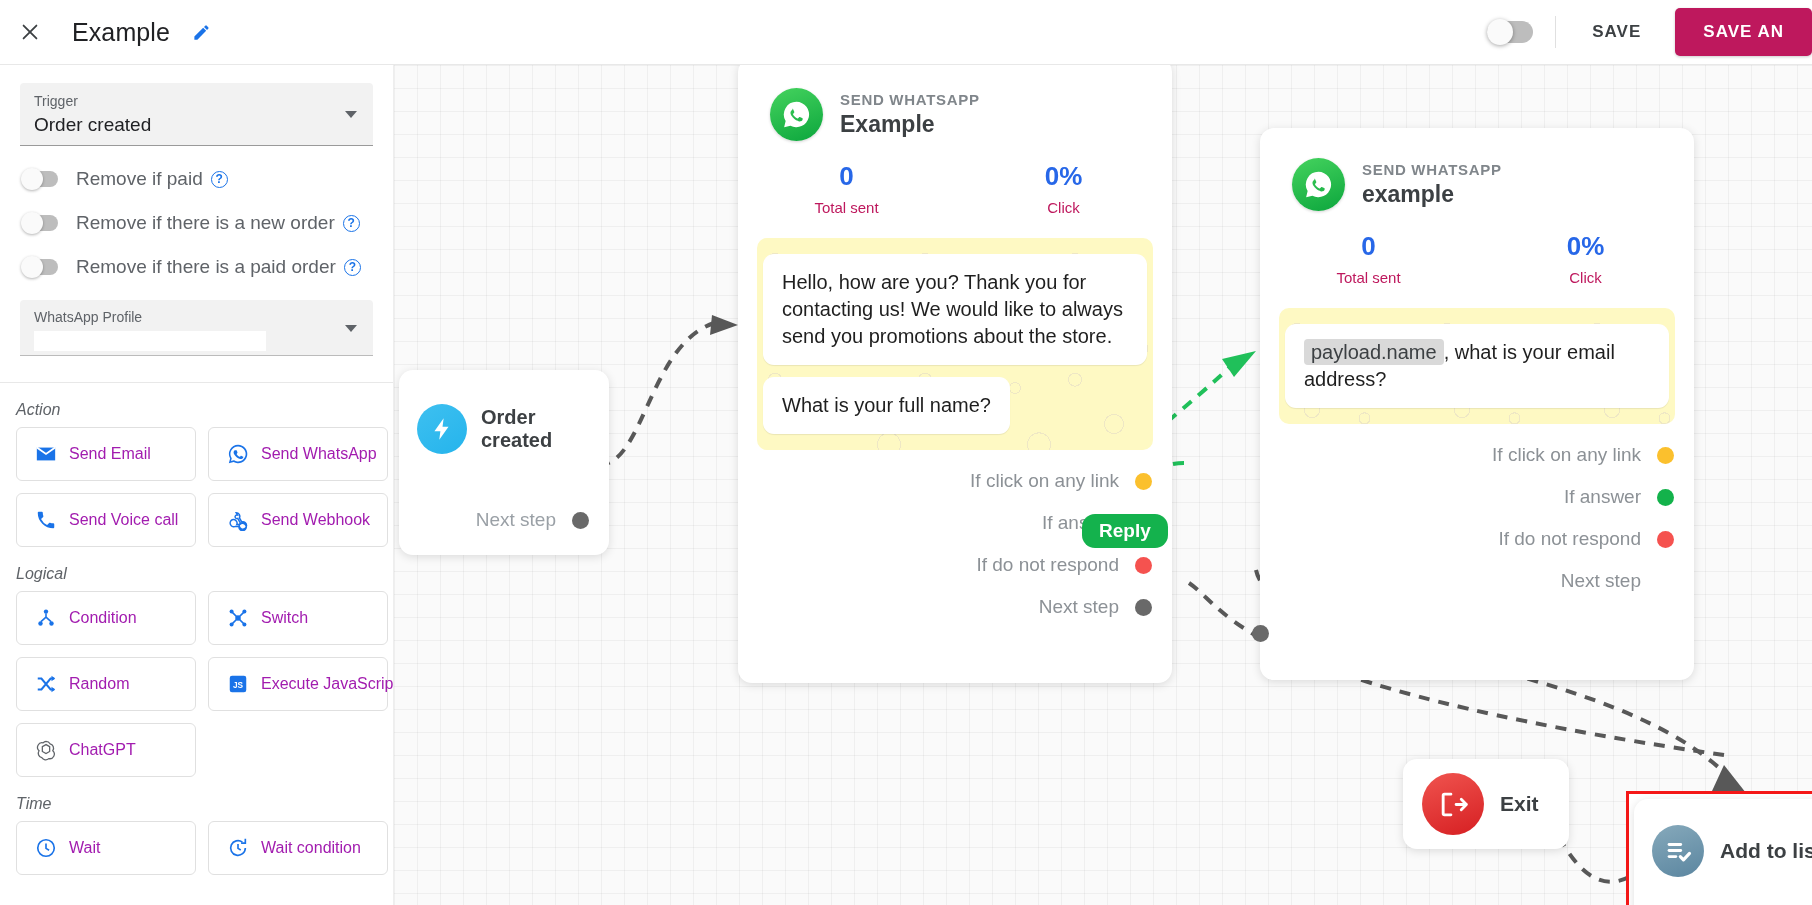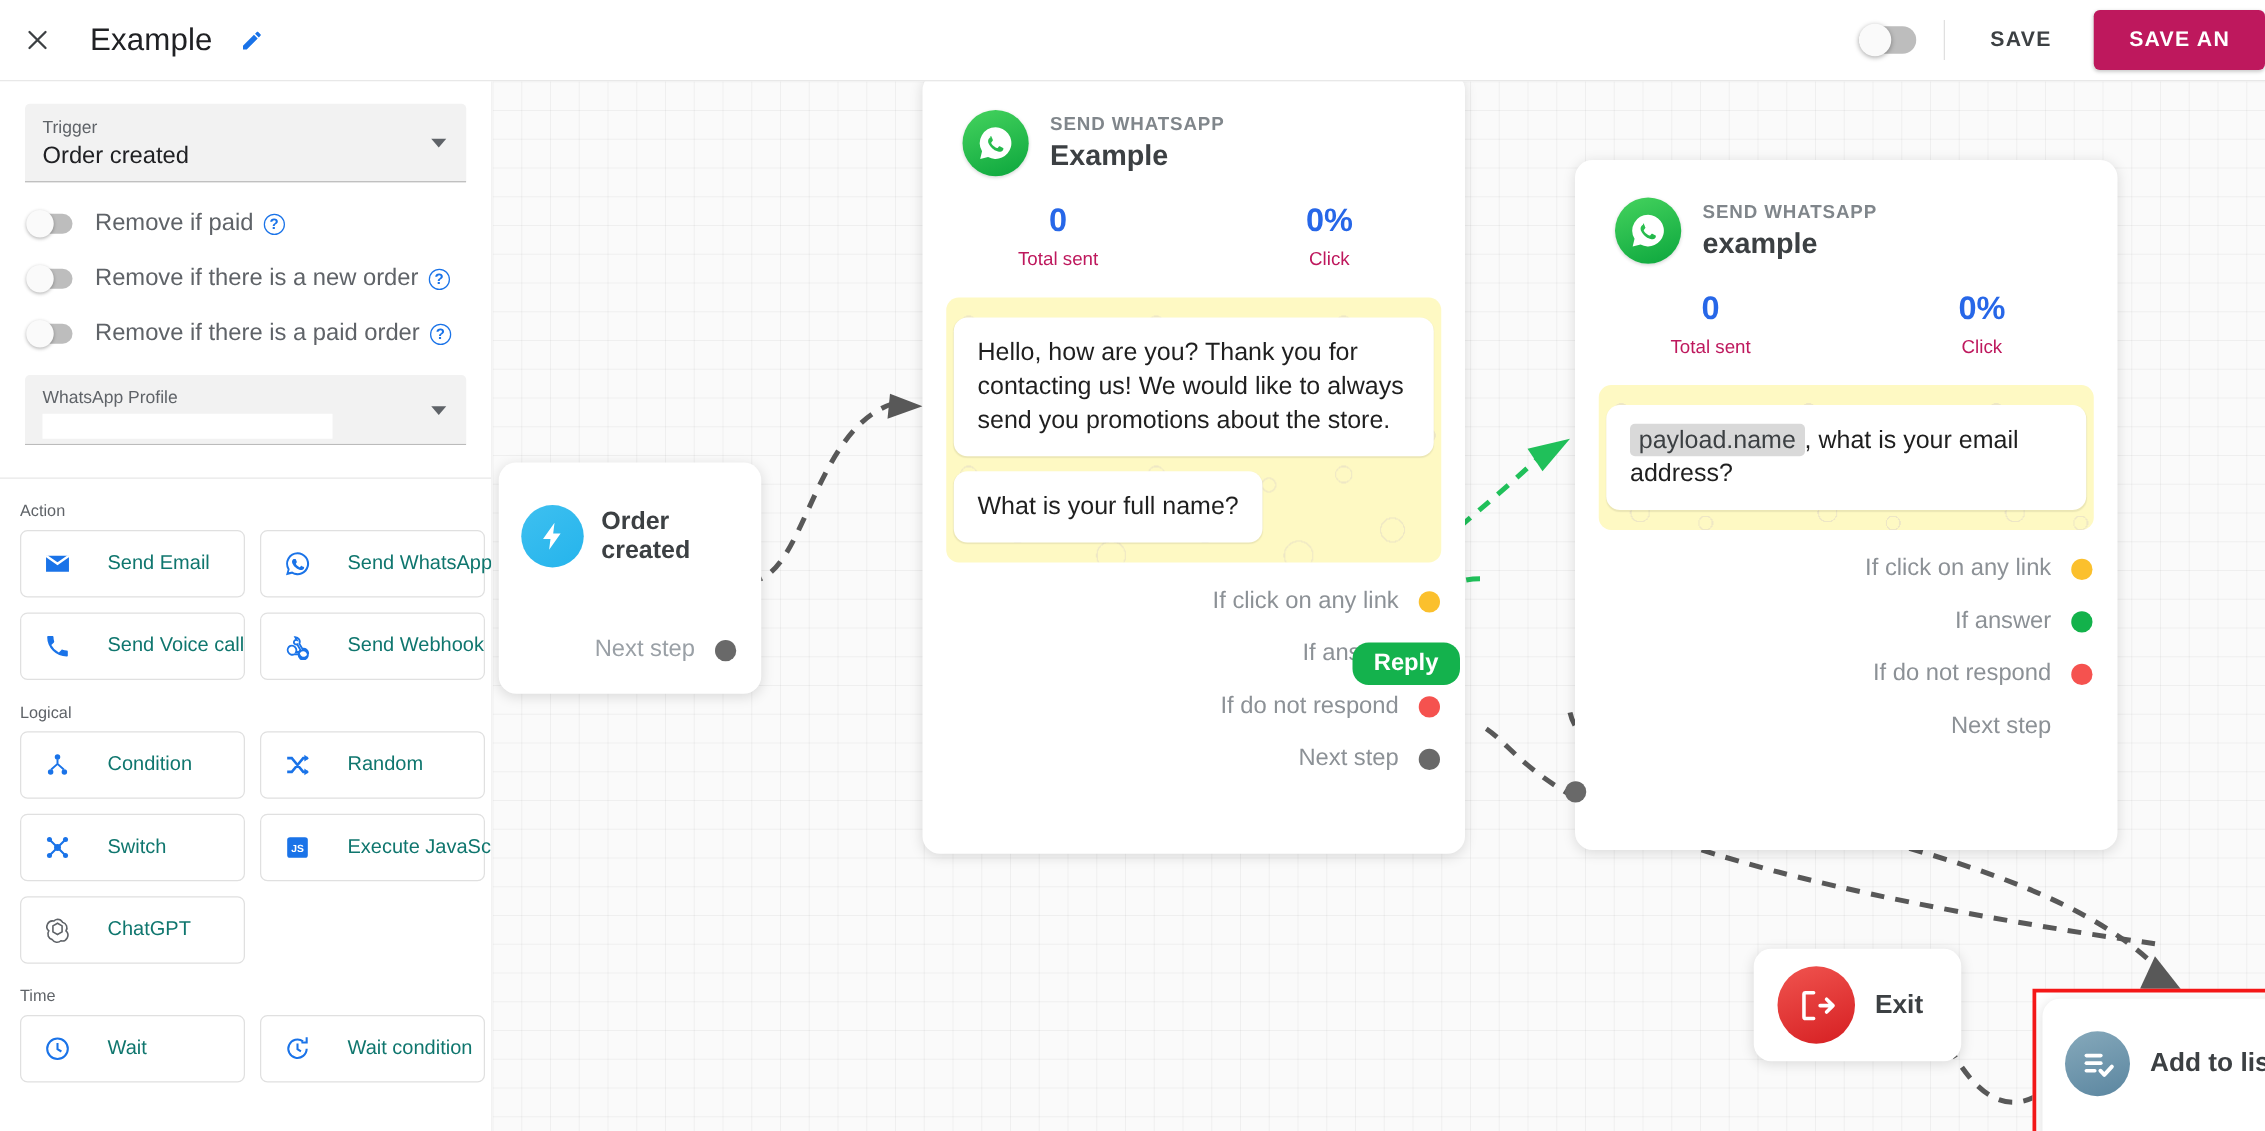--- a/index.html
+++ b/index.html
@@ -88,36 +88,36 @@
     margin-left: 8px; cursor: pointer; font-weight: 600;
   }
   #wa-profile {
     margin: 22px 20px 0 20px; background: #f2f2f2; border-radius: 4px 4px 0 0;
     padding: 9px 14px 0 14px; position: relative; height: 56px;
     border-bottom: 1px solid #bbb; cursor: pointer;
   }
   #wa-profile .lbl { font-size: 14px; color: #5f6368; }
   #wa-profile .blank { height: 20px; background: #fff; margin-top: 6px; width: 232px; }
   .side-divider { height: 1px; background: #e8e8e8; margin: 26px 0 0 0; }
-  .group-title { font-size: 13px; color: #5f6368; margin: 18px 0 8px 16px; }
+  .group-title { font-size: 16px; color: #5f6368; margin: 18px 0 8px 16px; font-style: italic; }
   .chip-grid {
     display: grid; grid-template-columns: 180px 180px; gap: 12px;
     margin-left: 16px;
   }
   .chip {
     height: 54px; border: 1px solid #e0e0e0; border-radius: 6px;
     display: flex; align-items: center; padding-left: 17px; cursor: pointer;
     background: #fff;
   }
   .chip .ico {
     width: 24px; height: 24px; flex: 0 0 auto; display: flex;
     align-items: center; justify-content: center;
   }
   .chip .ico svg { width: 22px; height: 22px; fill: #1a73e8; }
-  .chip .nm { font-size: 16px; color: #0f766e; margin-left: 28px; white-space: nowrap; }
+  .chip .nm { font-size: 16px; color: #a21caf; margin-left: 11px; white-space: nowrap; }
 
   
   #canvas {
     position: absolute; top: 65px; left: 394px;
     width: 1418px; height: 840px; overflow: hidden;
     background-color: #fafafa;
     background-image:
       linear-gradient(to right, rgba(0,0,0,.045) 1px, transparent 1px),
       linear-gradient(to bottom, rgba(0,0,0,.045) 1px, transparent 1px);
     background-size: 23px 23px;
@@ -345,38 +345,38 @@
               <circle cx="6" cy="18" r="2.4"></circle>
               <circle cx="18" cy="18" r="2.4"></circle>
               <path d="M12 7v4M12 11L6.5 16M12 11l5.5 5" stroke="#1a73e8" stroke-width="1.7" fill="none"></path>
             </svg>
           </span>
         <span class="nm">Condition</span>
       </div>
       <div class="chip">
         <span class="ico">
             <svg viewBox="0 0 24 24">
-              <path d="M3 6h4l10 12h4M3 18h4L17 6h4" fill="none" stroke="#1a73e8" stroke-width="2.2"></path>
-              <path d="M18 3l4 3-4 3zM18 15l4 3-4 3z"></path>
-            </svg>
-          </span>
-        <span class="nm">Random</span>
-      </div>
-      <div class="chip">
-        <span class="ico">
-            <svg viewBox="0 0 24 24">
               <circle cx="12" cy="12" r="3"></circle>
               <circle cx="5" cy="5" r="2.2"></circle>
               <circle cx="19" cy="5" r="2.2"></circle>
               <circle cx="5" cy="19" r="2.2"></circle>
               <circle cx="19" cy="19" r="2.2"></circle>
               <path d="M12 12L5 5M12 12l7-7M12 12l-7 7M12 12l7 7" stroke="#1a73e8" stroke-width="1.8"></path>
             </svg>
           </span>
         <span class="nm">Switch</span>
+      </div>
+      <div class="chip">
+        <span class="ico">
+            <svg viewBox="0 0 24 24">
+              <path d="M3 6h4l10 12h4M3 18h4L17 6h4" fill="none" stroke="#1a73e8" stroke-width="2.2"></path>
+              <path d="M18 3l4 3-4 3zM18 15l4 3-4 3z"></path>
+            </svg>
+          </span>
+        <span class="nm">Random</span>
       </div>
       <div class="chip">
         <span class="ico">
             <svg viewBox="0 0 24 24">
               <rect x="3" y="3" width="18" height="18" rx="2.5" fill="#1a73e8"></rect>
               <text x="12" y="16" font-size="9" font-weight="bold" fill="#fff" text-anchor="middle" font-family="Liberation Sans">JS</text>
             </svg>
           </span>
         <span class="nm">Execute JavaScript</span>
       </div>

